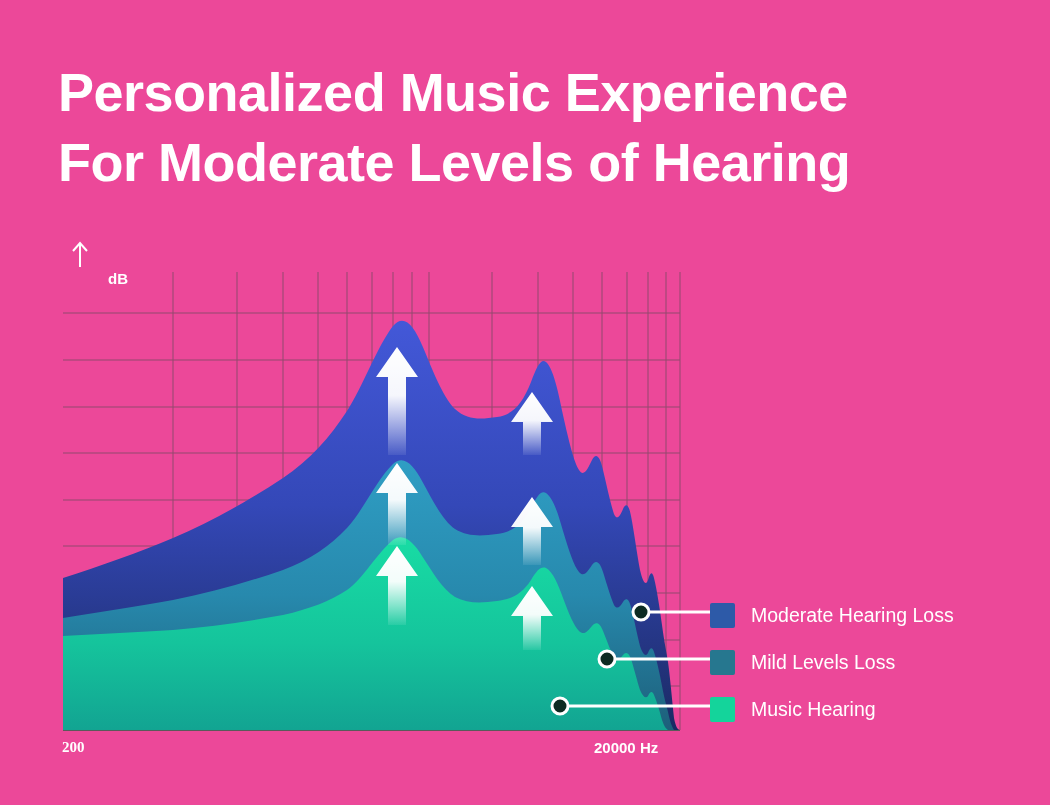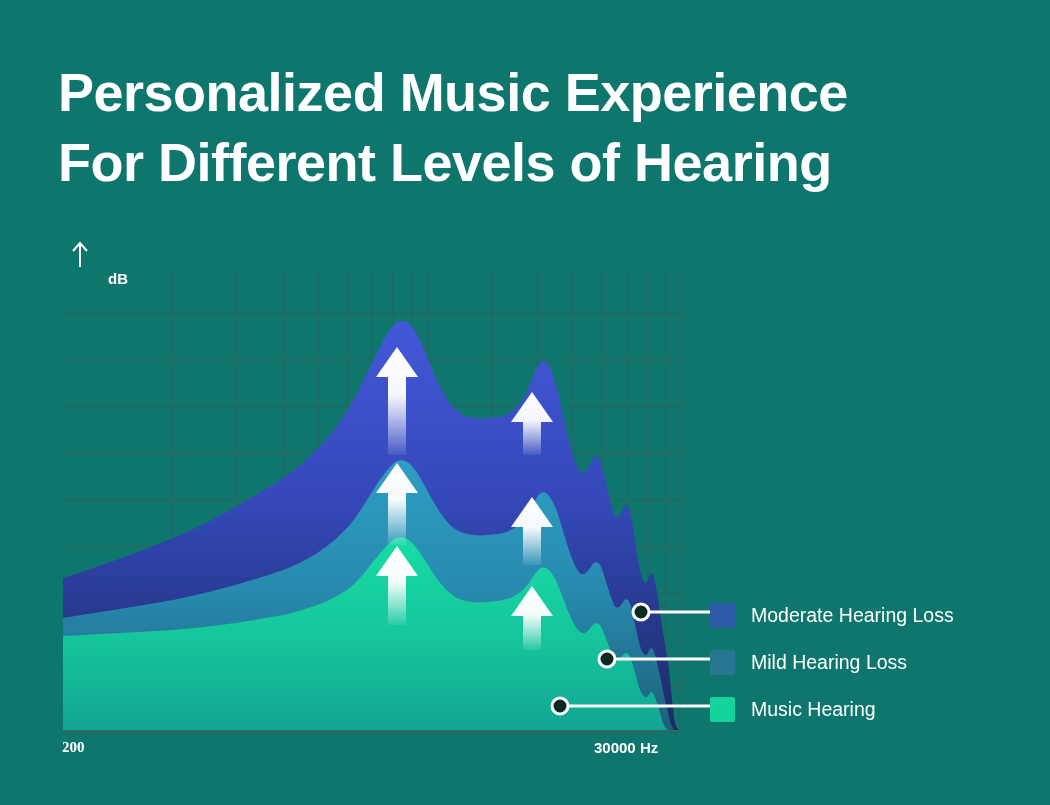--- a/index.html
+++ b/index.html
@@ -5,21 +5,21 @@
   * { margin:0; padding:0; box-sizing:border-box; }
   html, body {
     width:1050px; height:805px;
     background:#000000;
     font-family:"Liberation Sans", sans-serif;
     overflow:hidden;
   }
   #root {
     position:relative;
     width:1050px; height:805px;
-    background:#0f766e;
+    background:#ec4899;
   }
 
   
   #title-block {
     position:absolute;
     left:58px; top:57px;
     width:900px;
   }
   .title-line {
     color:#ffffff;
@@ -93,21 +93,21 @@
     white-space:nowrap;
   }
 </style>
 </head>
 <body>
 
 <div id="root">
 
   <div id="title-block">
     <div class="title-line">Personalized Music Experience</div>
-    <div class="title-line">For Different Levels of Hearing</div>
+    <div class="title-line">For Moderate Levels of Hearing</div>
   </div>
 
   <div id="chart-area">
     <svg id="chart-svg" width="1050" height="805" viewBox="0 0 1050 805">
       <defs>
 
         <linearGradient id="gradModerate" x1="0" y1="0" x2="0" y2="1">
           <stop offset="0%" stop-color="#4358d8"></stop>
           <stop offset="45%" stop-color="#3448b8"></stop>
           <stop offset="100%" stop-color="#1b2a63"></stop>
@@ -279,30 +279,30 @@
 
   <div id="y-axis-label">
     <svg id="y-axis-arrow-icon" viewBox="0 0 20 28">
       <line x1="10" y1="27" x2="10" y2="4" stroke="#ffffff" stroke-width="2"></line>
       <polyline points="3,11 10,3 17,11" fill="none" stroke="#ffffff" stroke-width="2"></polyline>
     </svg>
     <span id="y-axis-unit">dB</span>
   </div>
 
   <div class="x-tick" id="x-tick-min">200</div>
-  <div class="x-tick" id="x-tick-max">30000 Hz</div>
+  <div class="x-tick" id="x-tick-max">20000 Hz</div>
 
   <div id="legend">
     <div class="legend-row">
       <span class="legend-swatch" style="background:#2d5aa8"></span>
       <span class="legend-label">Moderate Hearing Loss</span>
     </div>
     <div class="legend-row">
       <span class="legend-swatch" style="background:#26778f"></span>
-      <span class="legend-label">Mild Hearing Loss</span>
+      <span class="legend-label">Mild Levels Loss</span>
     </div>
     <div class="legend-row">
       <span class="legend-swatch" style="background:#14d49b"></span>
       <span class="legend-label">Music Hearing</span>
     </div>
   </div>
 
 </div>
 
 </body></html>

